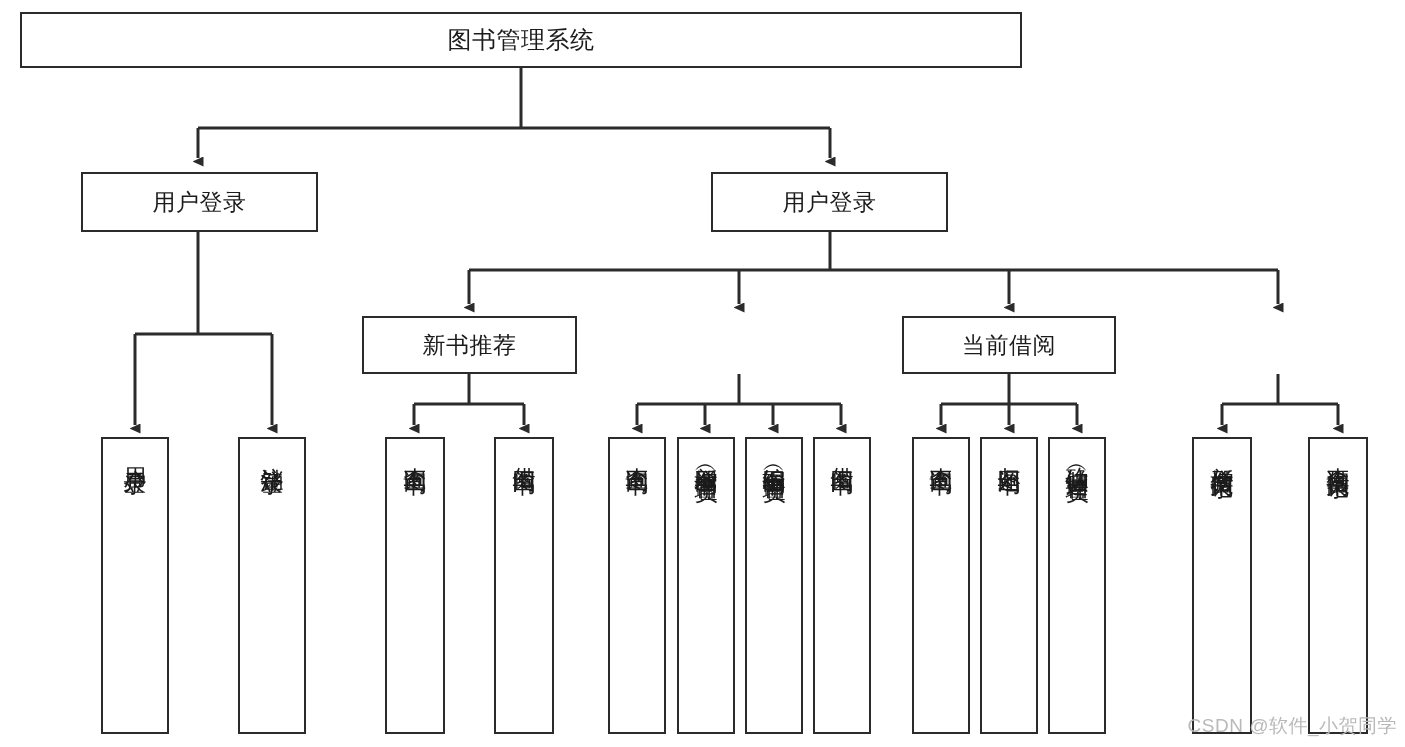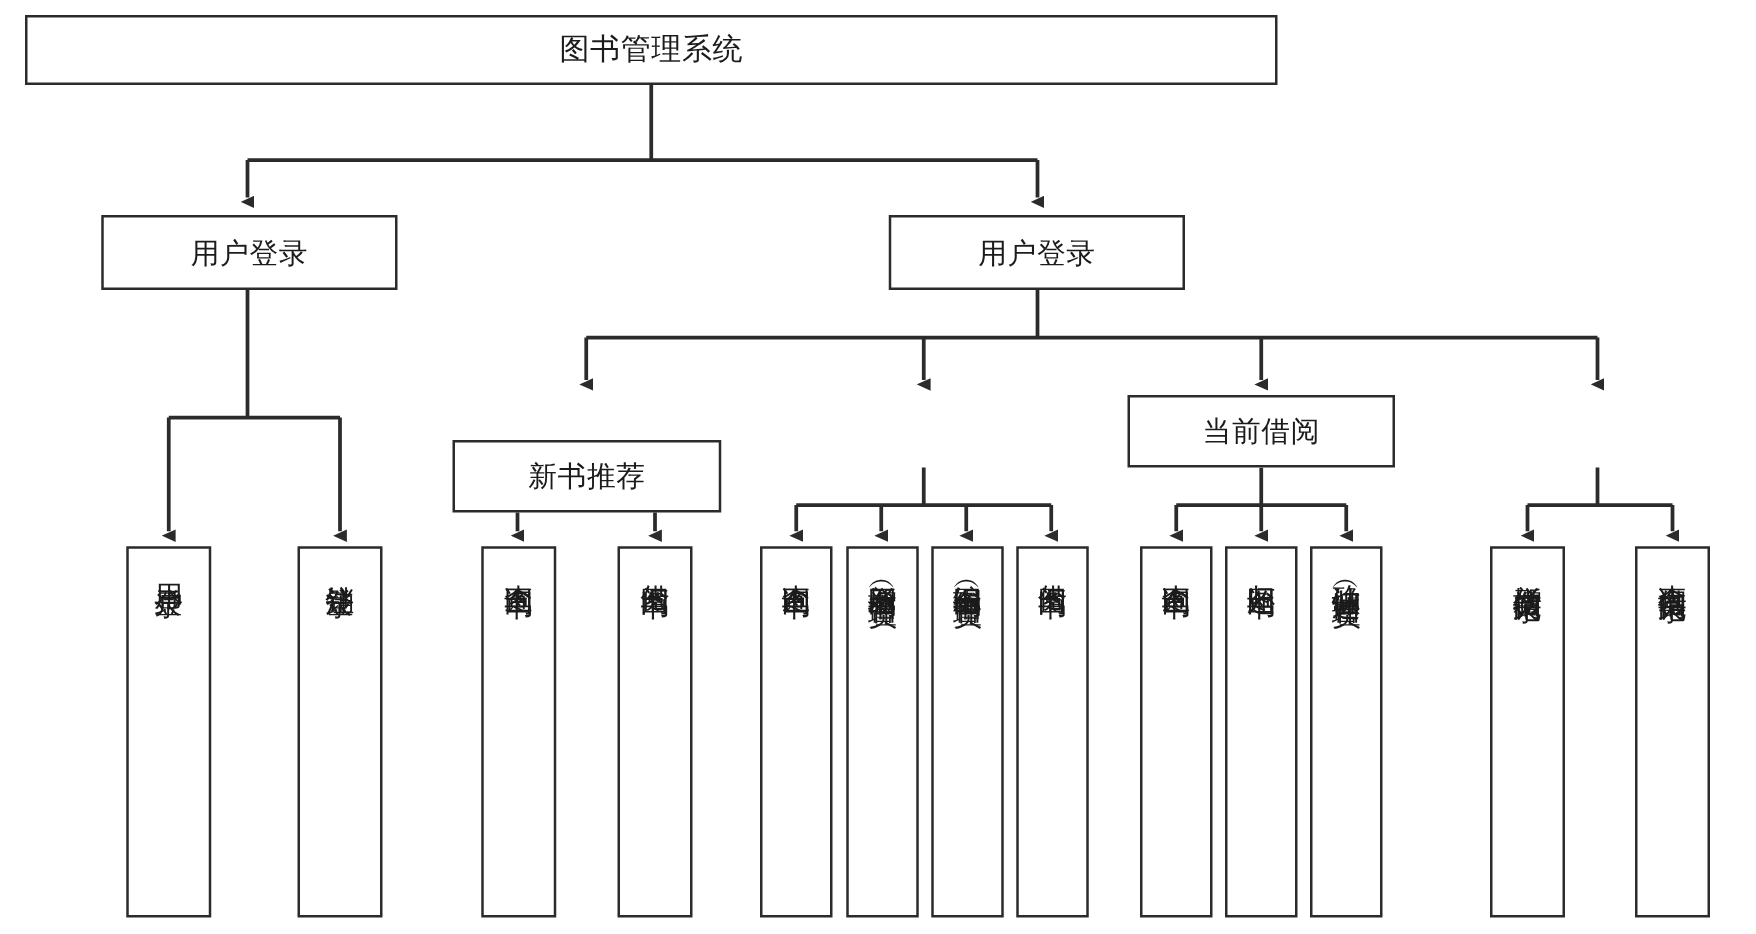--- a/index.html
+++ b/index.html
@@ -135,21 +135,21 @@
     <span class="node-label">图书管理系统</span>
   </div>
 
   <div class="node horiz" style="left:81px; top:172px; width:237px; height:60px;">
     <span class="node-label">用户登录</span>
   </div>
   <div class="node horiz" style="left:711px; top:172px; width:237px; height:60px;">
     <span class="node-label">用户登录</span>
   </div>
 
-  <div class="node horiz" style="left:362px; top:316px; width:215px; height:58px;margin-top:36px;">
+  <div class="node horiz" style="left:362px; top:316px; width:215px; height:58px;">
     <span class="node-label">新书推荐</span>
   </div>
   <div class="node horiz" style="left:902px; top:316px; width:214px; height:58px;">
     <span class="node-label">当前借阅</span>
   </div>
 
   <div class="node vert" style="left:101px; top:437px; width:68px; height:297px;">
     <span class="node-label">用户登录</span>
   </div>
   <div class="node vert" style="left:238px; top:437px; width:68px; height:297px;">
@@ -186,14 +186,15 @@
     <span class="node-label">确认归还（管理员）</span>
   </div>
 
   <div class="node vert" style="left:1192px; top:437px; width:60px; height:297px;">
     <span class="node-label">新增借阅记录</span>
   </div>
   <div class="node vert" style="left:1308px; top:437px; width:60px; height:297px;">
     <span class="node-label">查询借阅记录</span>
   </div>
 
+  <div class="watermark">CSDN @软件_小贺同学</div>
 
 </div>
 
 </body></html>

